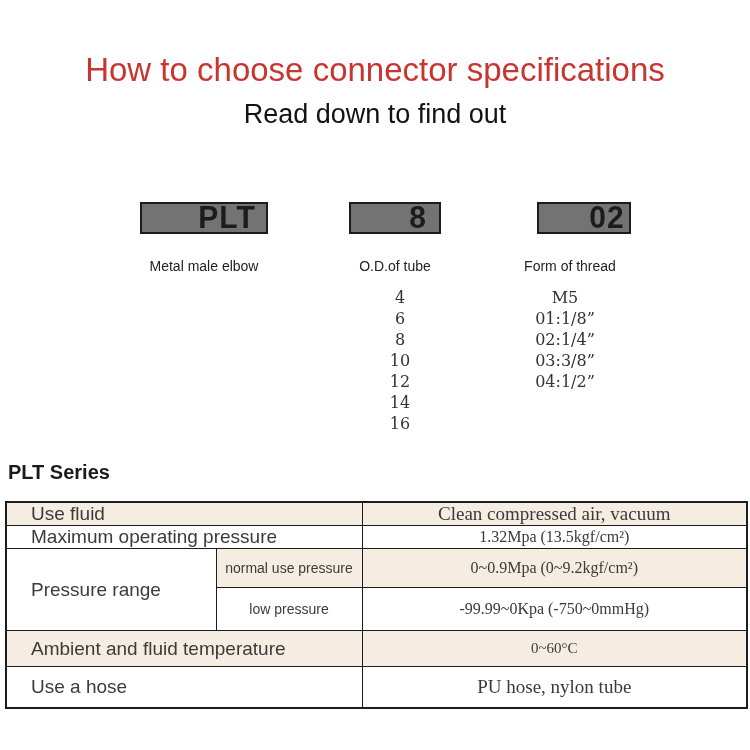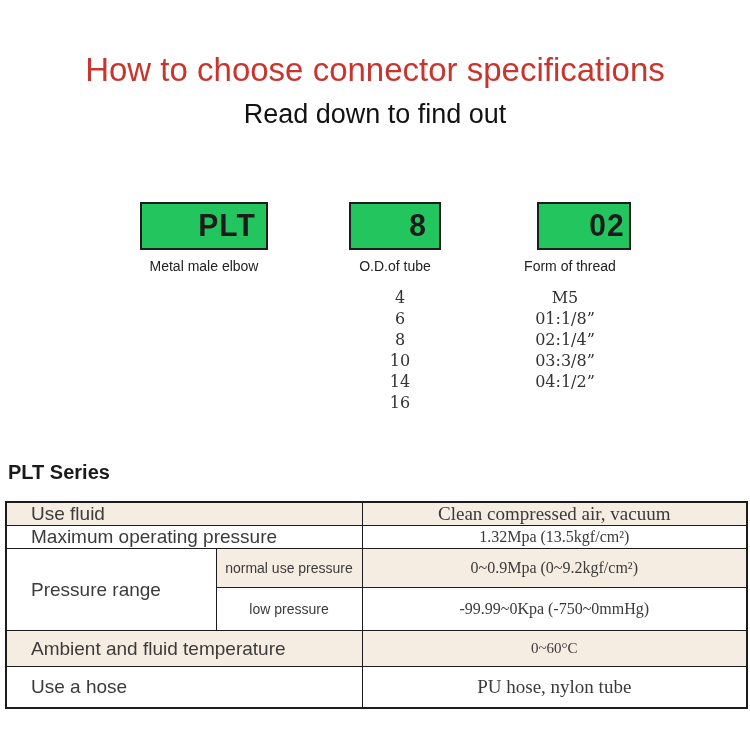--- a/index.html
+++ b/index.html
@@ -16,22 +16,22 @@
     position:absolute;top:50px;left:0;width:750px;
     text-align:center;font-size:33px;line-height:40px;
     color:var(--accent);letter-spacing:0px;
   }
   .page-subtitle{
     position:absolute;top:97px;left:0;width:750px;
     text-align:center;font-size:27px;line-height:34px;color:#121212;
   }
 
   .code-box{
-    position:absolute;top:202px;height:48px;
-    border:2px solid var(--line);background:#22c55e;
+    position:absolute;top:202px;height:32px;
+    border:2px solid var(--line);background:#737373;
     display:flex;align-items:center;justify-content:center;
     font-weight:bold;color:#1c1c1c;padding-left:46px;
   }
   .code-box .code{font-size:30px;letter-spacing:1px;transform:scaleY(1.05);}
   #box-prefix{left:140px;width:128px;}
   #box-tube{left:349px;width:92px;}
   #box-thread{left:523px;width:94px;margin-left:14px;}
 
   .box-label{
     position:absolute;top:257px;font-size:14px;color:#222;
@@ -94,20 +94,21 @@
 
   <div class="box-label" id="label-prefix">Metal male elbow</div>
   <div class="box-label" id="label-tube">O.D.of tube</div>
   <div class="box-label" id="label-thread">Form of thread</div>
 
   <div class="option-list" id="tube-options">
     <div>4</div>
     <div>6</div>
     <div>8</div>
     <div>10</div>
+    <div>12</div>
     <div>14</div>
     <div>16</div>
   </div>
 
   <div class="option-list" id="thread-options">
     <div>M5</div>
     <div>01:1/8”</div>
     <div>02:1/4”</div>
     <div>03:3/8”</div>
     <div>04:1/2”</div>

